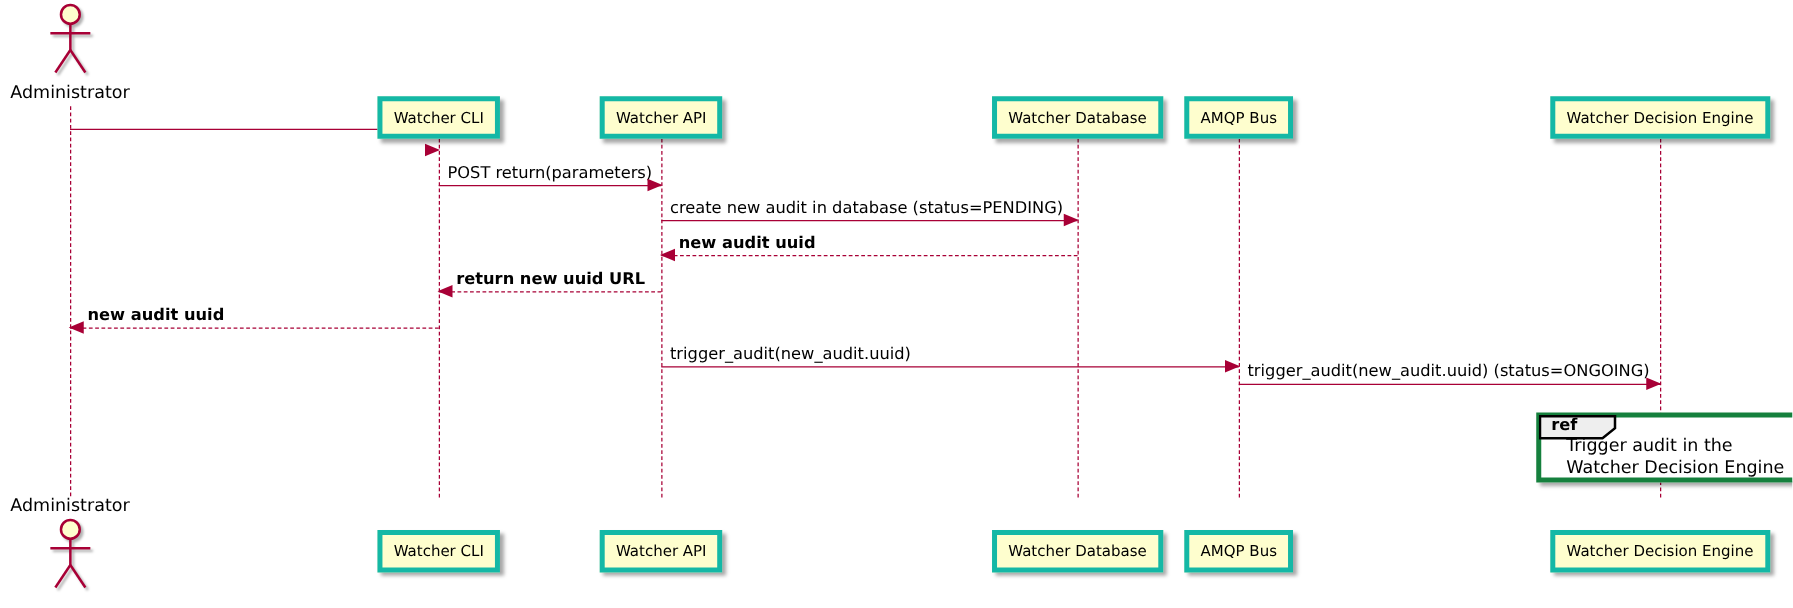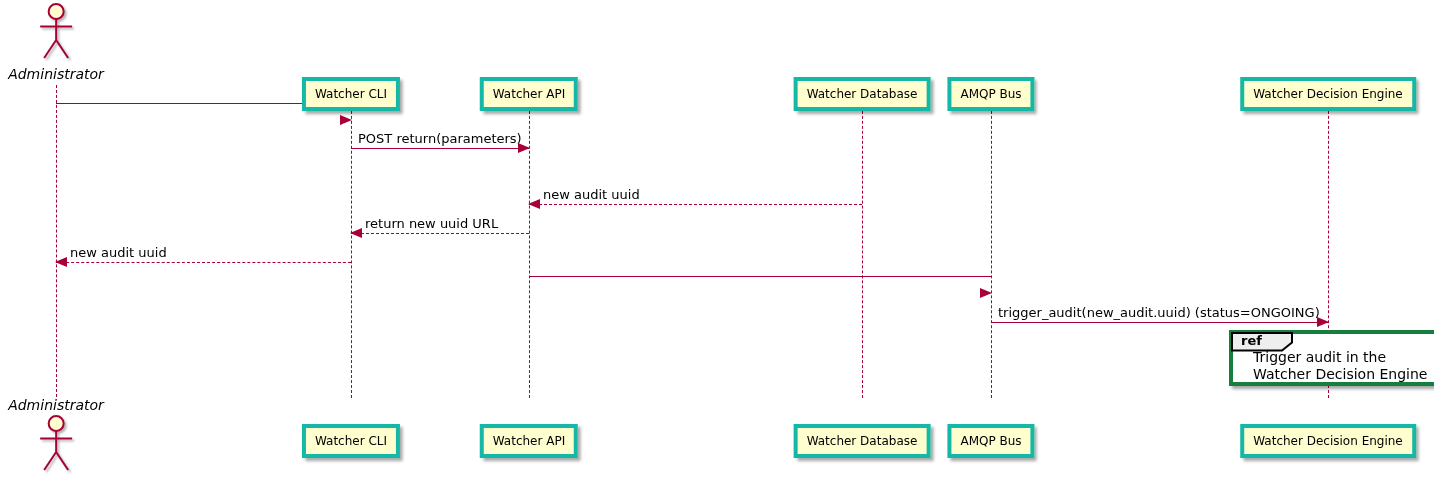--- a/index.html
+++ b/index.html
@@ -29,35 +29,34 @@
     white-space:nowrap;
     box-shadow:3px 3px 3px rgba(0,0,0,0.35);
     box-sizing:content-box;
     margin-top:26px;
   }
   
   .actor-group{
     position:absolute;
     transform:translateX(-50%);
     text-align:left;
-    font-style:italic;
   }
   .actor-fig{display:block;margin:0 auto;filter:drop-shadow(2px 2px 1px rgba(0,0,0,0.3));}
   .actor-fig circle{fill:#FEFECE;stroke:#A80036;stroke-width:2;}
   .actor-fig line{stroke:#A80036;stroke-width:2;}
   .actor-label{font-size:14px;line-height:14px;white-space:nowrap;margin-top:3px;}
   .actor-group.bottom .actor-label{margin-top:0;margin-bottom:2px;}
   
   .msg{position:absolute;}
   .mlabel{
     font-size:13px;line-height:16px;height:16px;
     margin:0 0 1px 7px;
     white-space:nowrap;
   }
-  .msg.rtl .mlabel{margin-left:14px;}
+  .msg.rtl .mlabel{margin-left:14px;font-weight:bold;}
   .mline{height:0;border-top:1px solid #A80036;}
   .msg.dashed .mline{border-top-style:dashed;}
   .mhead{
     position:absolute;top:12px;width:0;height:0;
     border-top:5px solid transparent;
     border-bottom:5px solid transparent;
   }
   .msg.ltr .mhead{right:-1px;border-left:12px solid #A80036;}
   .msg.rtl .mhead{left:-1px;border-right:12px solid #A80036;}
   
@@ -96,40 +95,46 @@
 
   <div class="msg ltr solid" style="left:56px;width:295px;top:103px">
     <div class="mline"></div>
     <div class="mhead"></div>
   </div>
   <div class="msg ltr solid" style="left:351px;width:178px;top:131px">
     <div class="mlabel">POST return(parameters)</div>
     <div class="mline"></div>
     <div class="mhead"></div>
   </div>
+  <div class="msg ltr solid" style="left:529px;width:333px;top:159px">
+    <div class="mlabel">create new audit in database (status=PENDING)</div>
+    <div class="mline"></div>
+    <div class="mhead"></div>
+  </div>
   <div class="msg rtl dashed" style="left:529px;width:333px;top:187px">
     <div class="mlabel">new audit uuid</div>
     <div class="mline"></div>
     <div class="mhead"></div>
   </div>
   <div class="msg rtl dashed" style="left:351px;width:178px;top:216px">
     <div class="mlabel">return new uuid URL</div>
     <div class="mline"></div>
     <div class="mhead"></div>
   </div>
   <div class="msg rtl dashed" style="left:56px;width:295px;top:245px">
     <div class="mlabel">new audit uuid</div>
     <div class="mline"></div>
     <div class="mhead"></div>
   </div>
   <div class="msg ltr solid" style="left:529px;width:462px;top:276px">
+    <div class="mlabel">trigger_audit(new_audit.uuid)</div>
     <div class="mline"></div>
     <div class="mhead"></div>
   </div>
-  <div class="msg ltr solid" style="left:991px;width:337px;top:305px">
+  <div class="msg ltr solid" style="left:991px;width:337px;top:290px">
     <div class="mlabel">trigger_audit(new_audit.uuid) (status=ONGOING)</div>
     <div class="mline"></div>
     <div class="mhead"></div>
   </div>
 
   <div class="ref">
     <div class="ref-tab">
       <svg width="64" height="20" viewBox="0 0 64 20">
         <path d="M1,1 H61 V10.5 L51,18.5 H1 Z" fill="#EEEEEE" stroke="#000000" stroke-width="2"></path>
       </svg>

